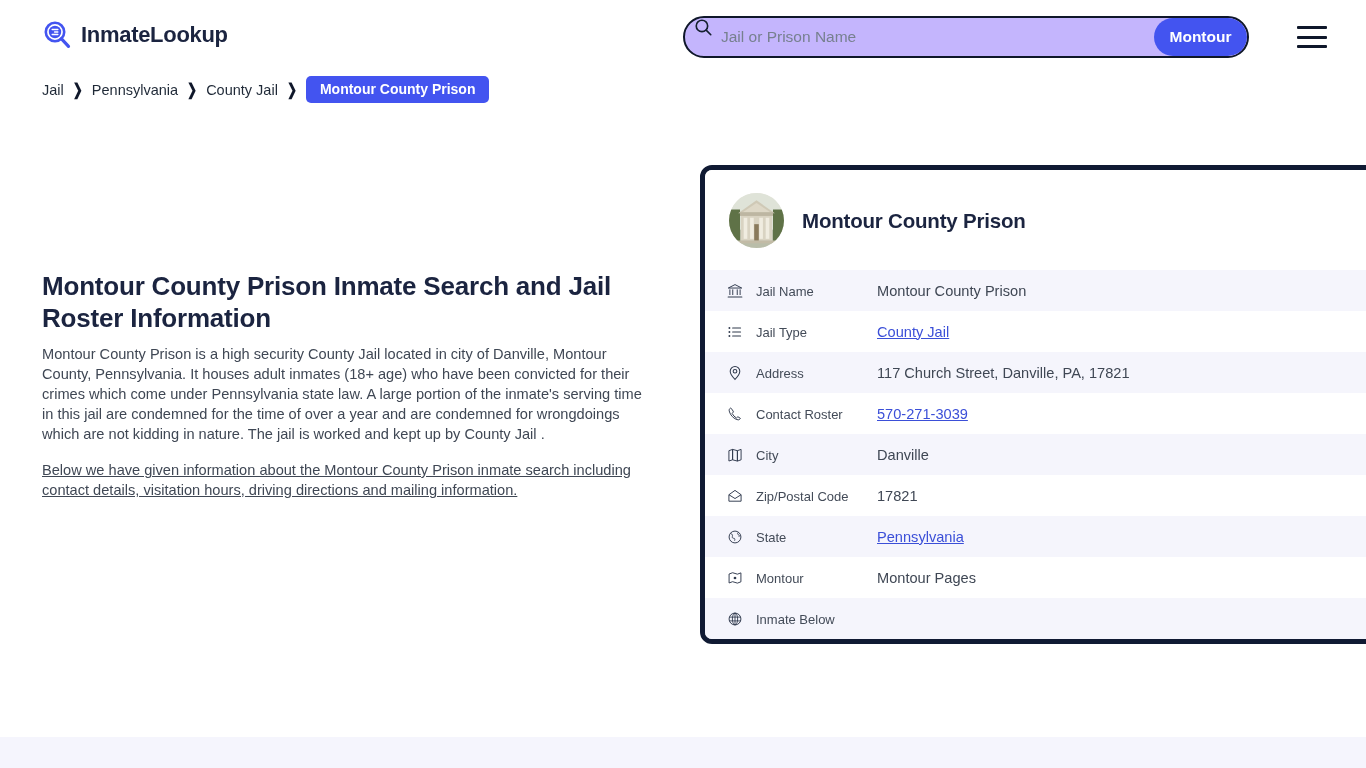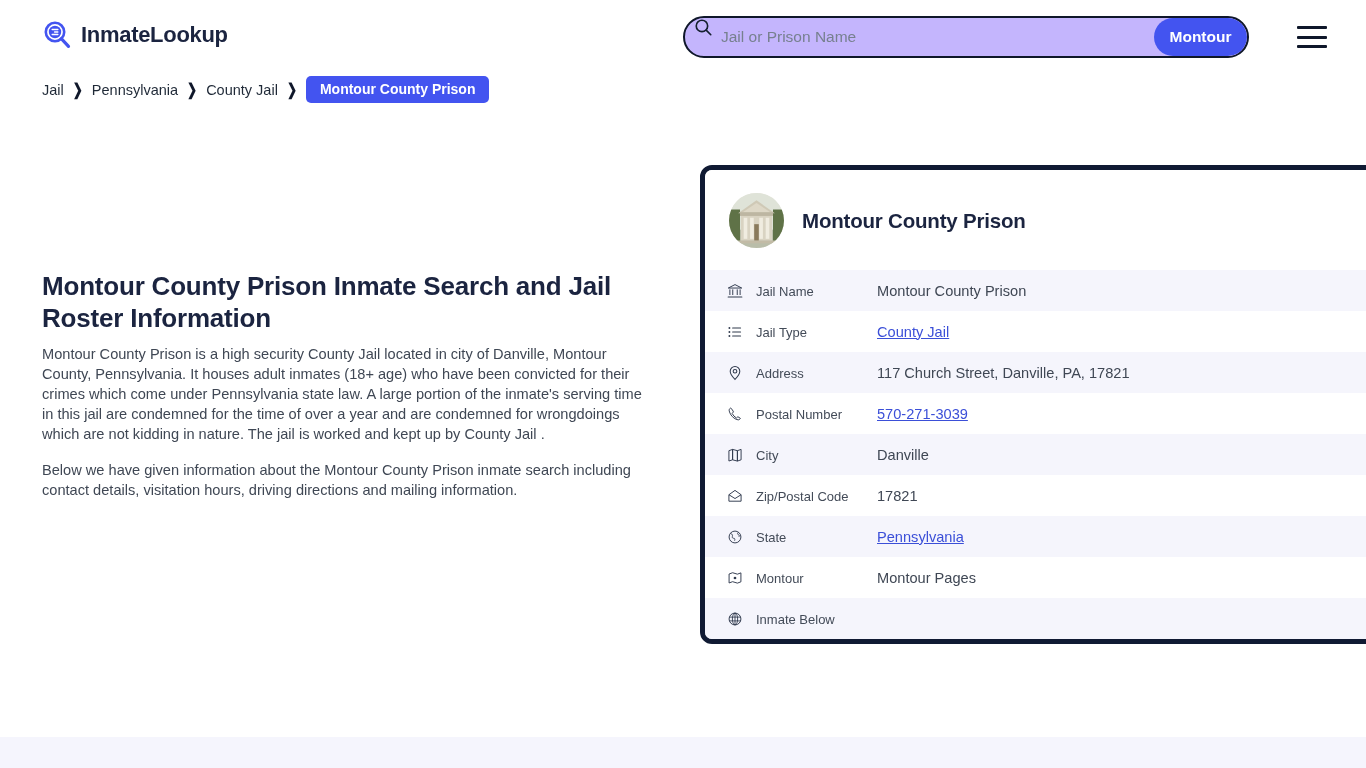--- a/index.html
+++ b/index.html
@@ -136,21 +136,21 @@
     color: #1b2440;
     letter-spacing: -0.2px;
     margin-bottom: 10px;
   }
   .para {
     font-size: 14.6px;
     line-height: 20px;
     color: #3f4754;
     margin-bottom: 16px;
   }
-  .para:last-child { margin-bottom: 0; }
+  .para:last-child { margin-bottom: 0; text-decoration: underline; }
 
   
   .card {
     position: absolute;
     left: 700px; top: 165px;
     width: 760px;
     border: 5px solid #101a33;
     border-radius: 12px;
     background: #ffffff;
     overflow: hidden;
@@ -333,21 +333,21 @@
       <span class="label-cell"><span class="row-label">Address</span></span>
       <span class="row-value">117 Church Street, Danville, PA, 17821</span>
     </div>
 
     <div class="info-row">
       <span class="row-icon">
         <svg viewBox="0 0 20 20" width="16" height="16" aria-hidden="true">
           <path d="M4.4 2.6c-1.4.7-2 2.2-1.6 3.7.9 3.5 3 6.6 5.9 8.7 1.6 1.2 3.6 2.1 5.1 2.3 1.3.2 2.5-.7 2.9-1.9l-3.1-2-1.8 1.6c-2.3-1.3-4.2-3.3-5.4-5.7L8.1 7.4 6.4 4.2 4.4 2.6z" fill="none" stroke="currentColor" stroke-width="1.2" stroke-linejoin="round"></path>
         </svg>
       </span>
-      <span class="label-cell"><span class="row-label">Postal Number</span></span>
+      <span class="label-cell"><span class="row-label">Contact Roster</span></span>
       <a class="row-value row-link" href="#">570-271-3039</a>
     </div>
 
     <div class="info-row alt">
       <span class="row-icon">
         <svg viewBox="0 0 20 20" width="16" height="16" aria-hidden="true">
           <path d="M2.4 4.6 7 3v13l-4.6 1.5V4.6zM7 3l6 1.6v13L7 16V3zm6 1.6L17.6 3v13L13 17.6V4.6z" fill="none" stroke="currentColor" stroke-width="1.2" stroke-linejoin="round"></path>
         </svg>
       </span>
       <span class="label-cell"><span class="row-label">City</span></span>

